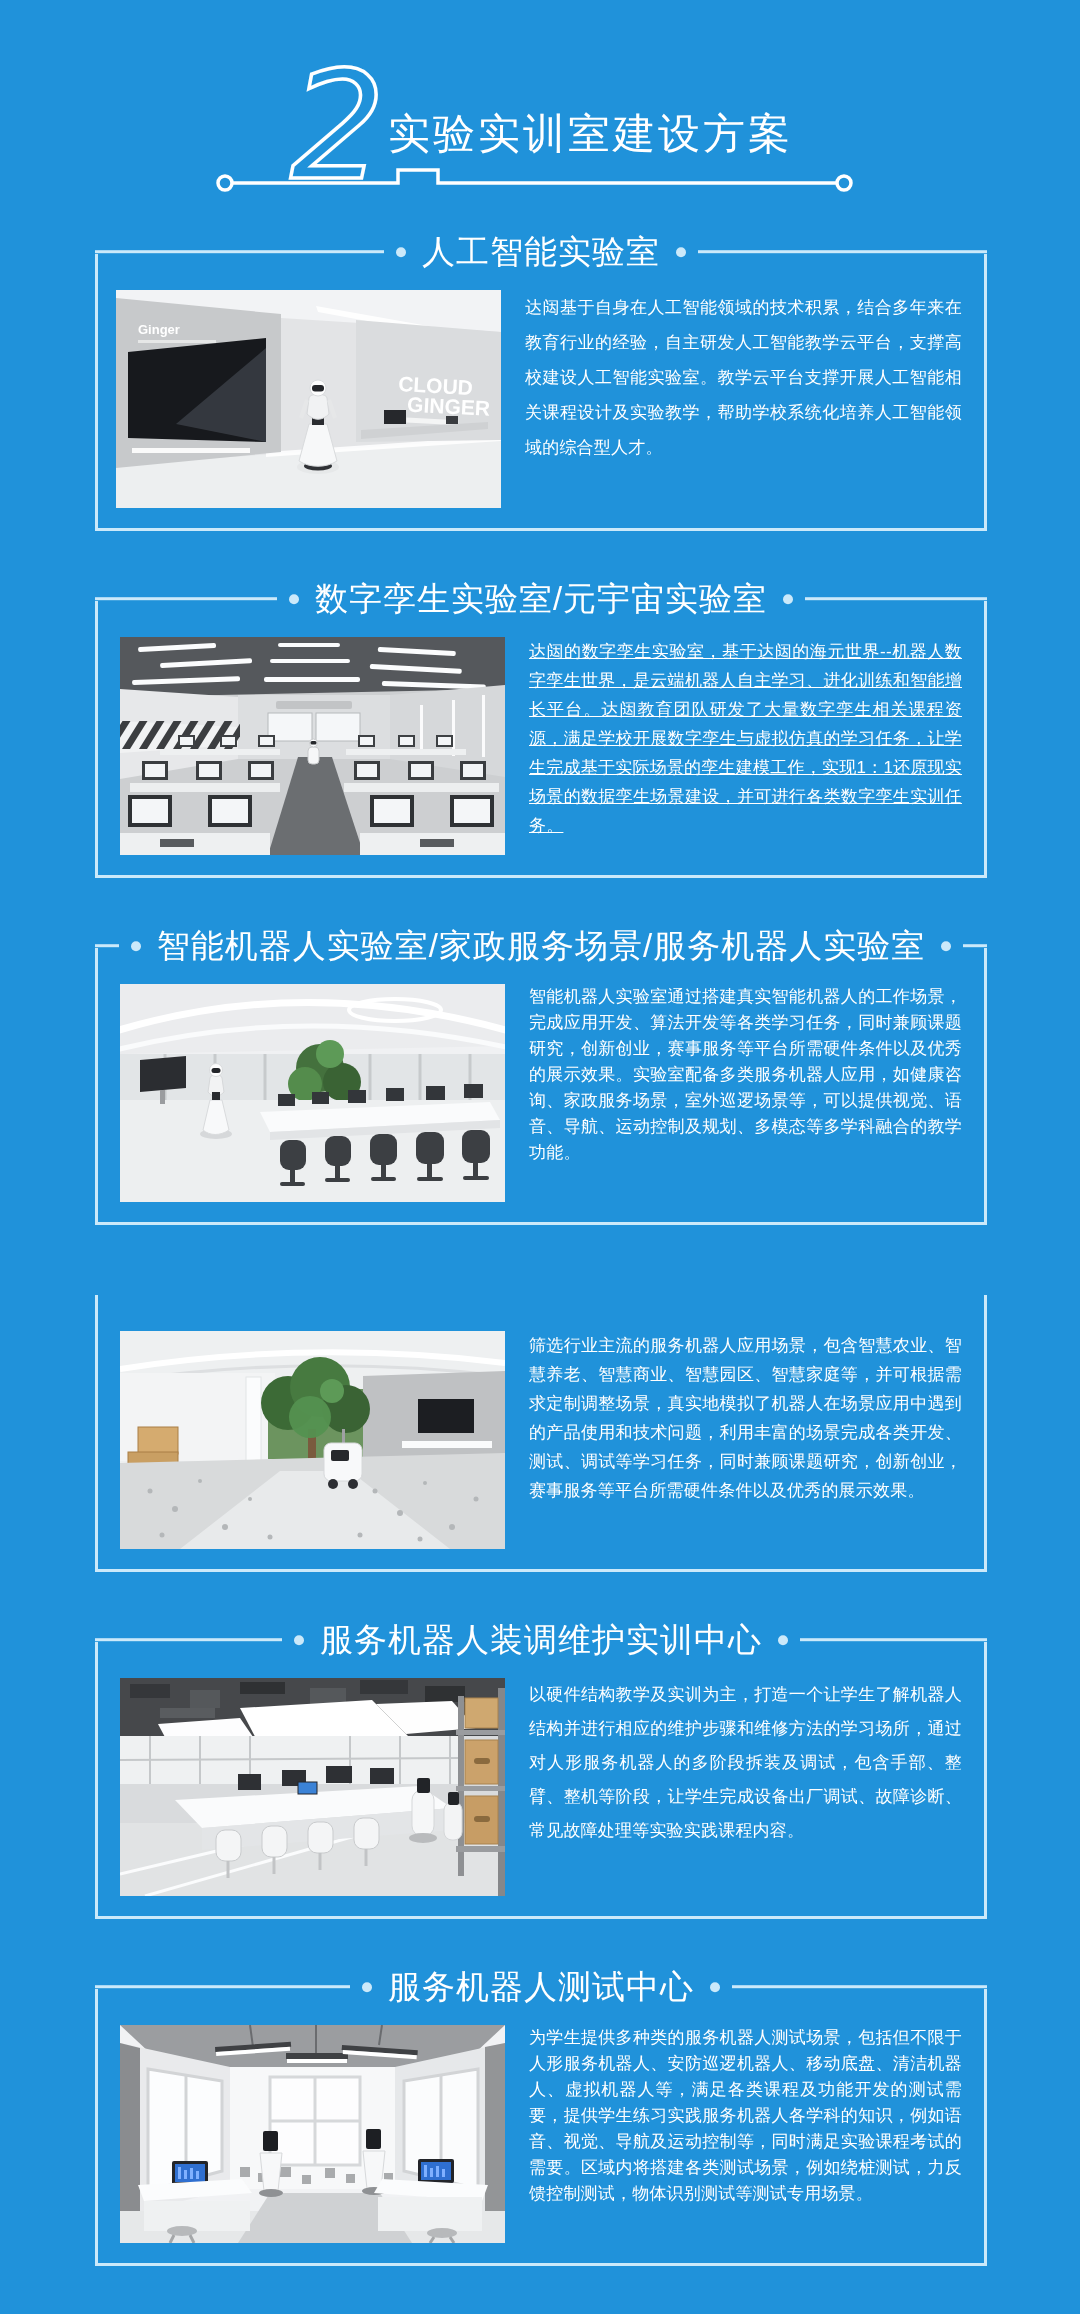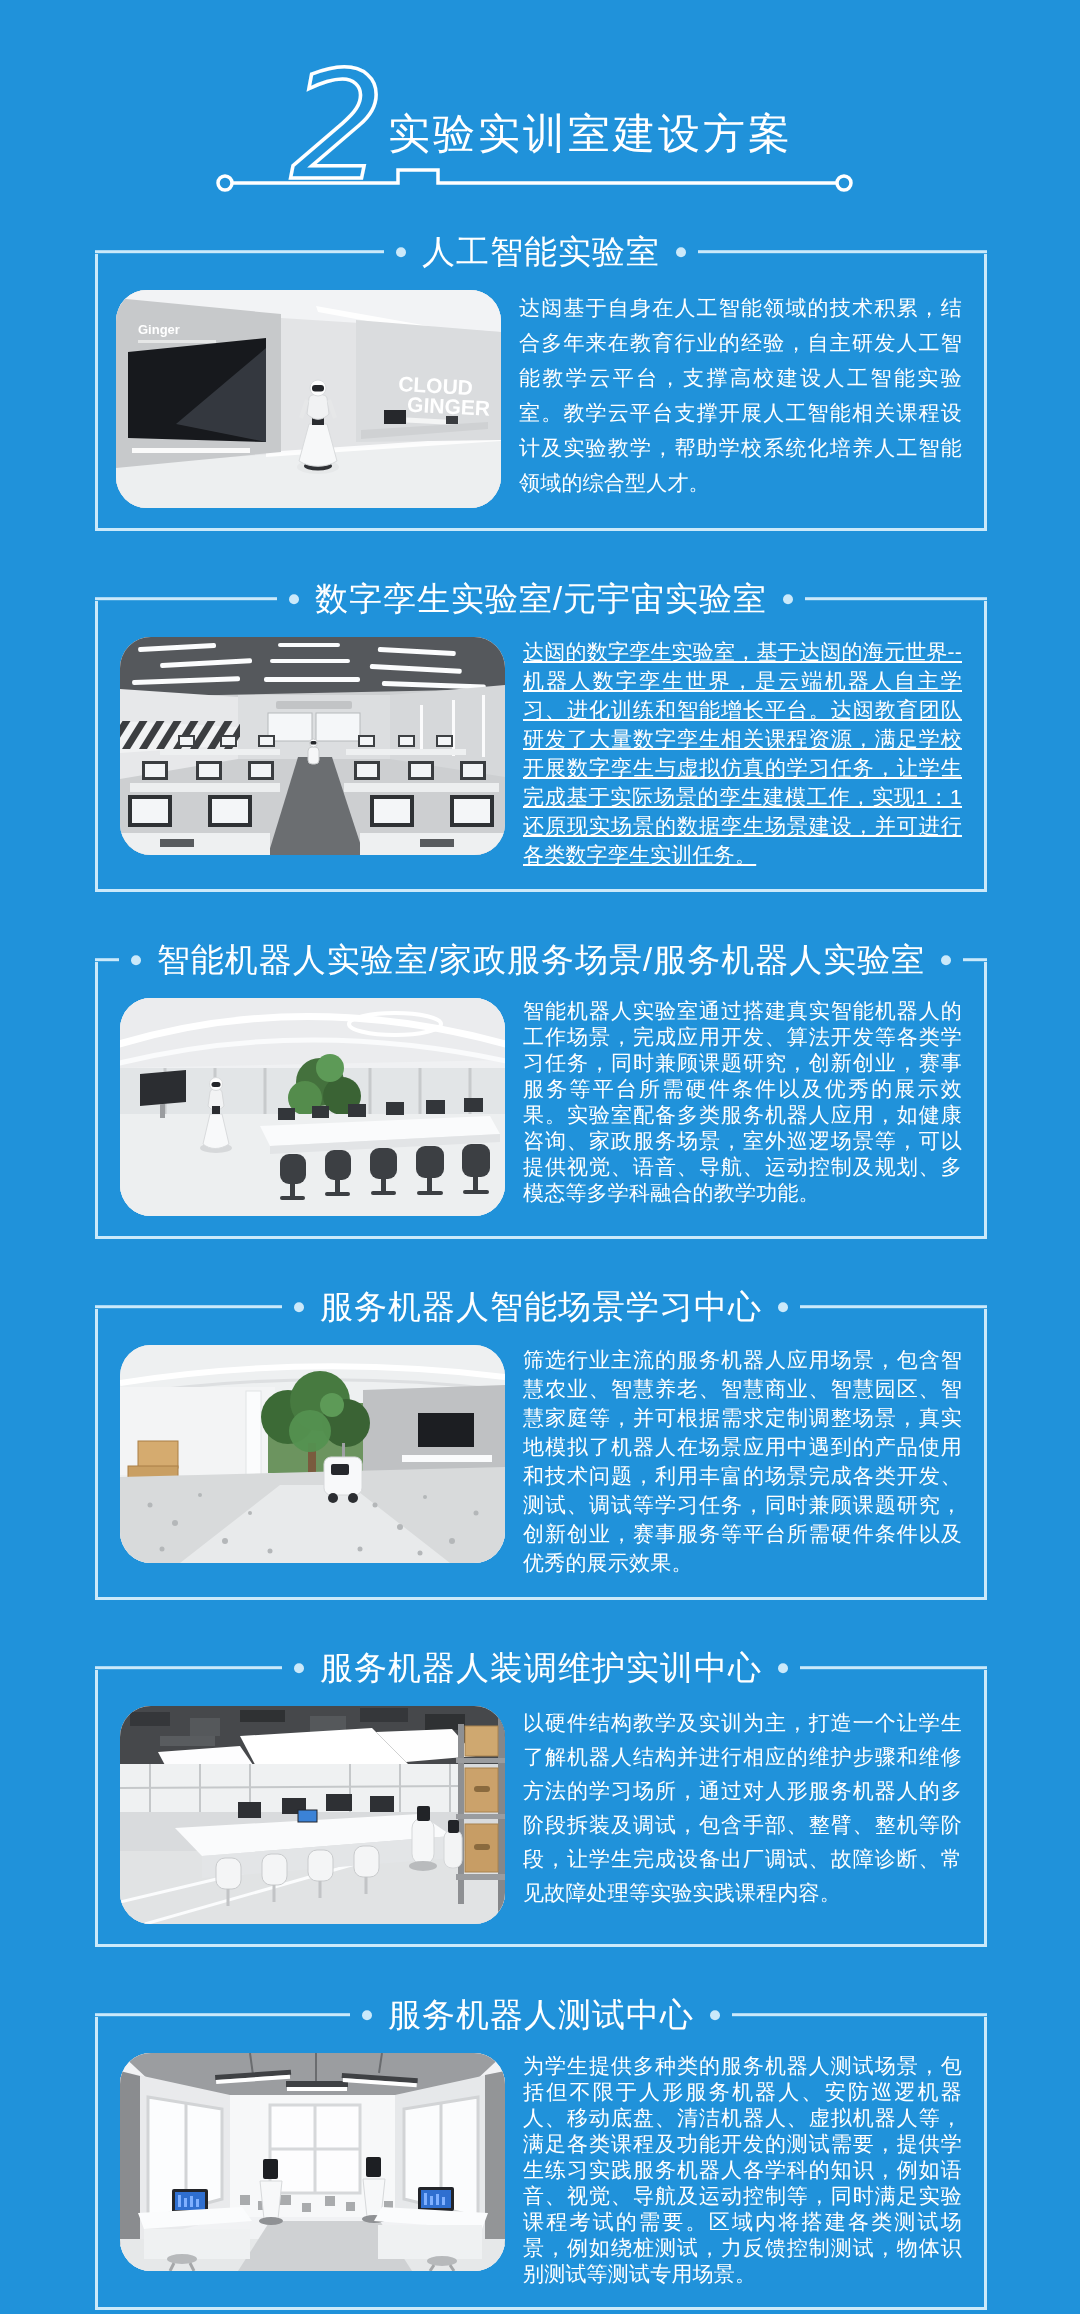--- a/index.html
+++ b/index.html
@@ -40,26 +40,25 @@
   .tdot { width: 10px; height: 10px; border-radius: 50%; background: #CBE9FA; margin: 0 12px; flex: none; }
   .ptitle {
     font-size: 33px; font-weight: 500; color: #fff; white-space: nowrap;
     letter-spacing: 1px; padding: 0 4px;
     background: transparent; line-height: 1.2;
   }
   .pbody { display: flex; align-items: flex-start; }
   .photo {
     width: 385px; height: 218px; flex: none; overflow: hidden;
     background: #e8e9eb;
-    border-radius: 31px;
   }
   .photo svg { display: block; width: 100%; height: 100%; }
   .desc {
-    flex: 1; margin-left: 18px;
-    font-size: 21px; color: #fff; text-align: justify;
+    flex: 1; margin-left: 24px;
+    font-size: 17px; color: #fff; text-align: justify;
     letter-spacing: 0.2px;
   }
   .lh-a { line-height: 35px; }
   .lh-b { line-height: 29px; text-decoration: underline; }
   .lh-c { line-height: 26px; }
   .lh-d { line-height: 29px; }
   .lh-e { line-height: 34px; }
   .lh-f { line-height: 26px; }
 </style>
 </head>
@@ -351,27 +350,20 @@
                 </g>
             </g>
           </g>
         </svg>
       </div>
       <p class="desc lh-c">智能机器人实验室通过搭建真实智能机器人的工作场景，完成应用开发、算法开发等各类学习任务，同时兼顾课题研究，创新创业，赛事服务等平台所需硬件条件以及优秀的展示效果。实验室配备多类服务机器人应用，如健康咨询、家政服务场景，室外巡逻场景等，可以提供视觉、语音、导航、运动控制及规划、多模态等多学科融合的教学功能。</p>
     </div>
   </section>
 
   <section class="panel">
-    <div class="title-row">
-      <span class="tline"></span>
-      <span class="tdot"></span>
-      <h2 class="ptitle">服务机器人智能场景学习中心</h2>
-      <span class="tdot"></span>
-      <span class="tline"></span>
-    </div>
     <div class="pbody">
       <div class="photo">
         <svg viewBox="0 0 385 218" preserveAspectRatio="none">
           <rect x="0" y="0" width="385" height="218" fill="#eef0f1"></rect>
 
           <path d="M0,38 Q190,8 385,32" stroke="#ffffff" stroke-width="6" fill="none"></path>
           <path d="M0,50 Q190,22 385,45" stroke="#dddfe1" stroke-width="3" fill="none"></path>
 
           <rect x="0" y="42" width="155" height="88" fill="#f3f4f5"></rect>
           <rect x="126" y="46" width="15" height="92" fill="#fbfcfd" stroke="#e2e4e6"></rect>

